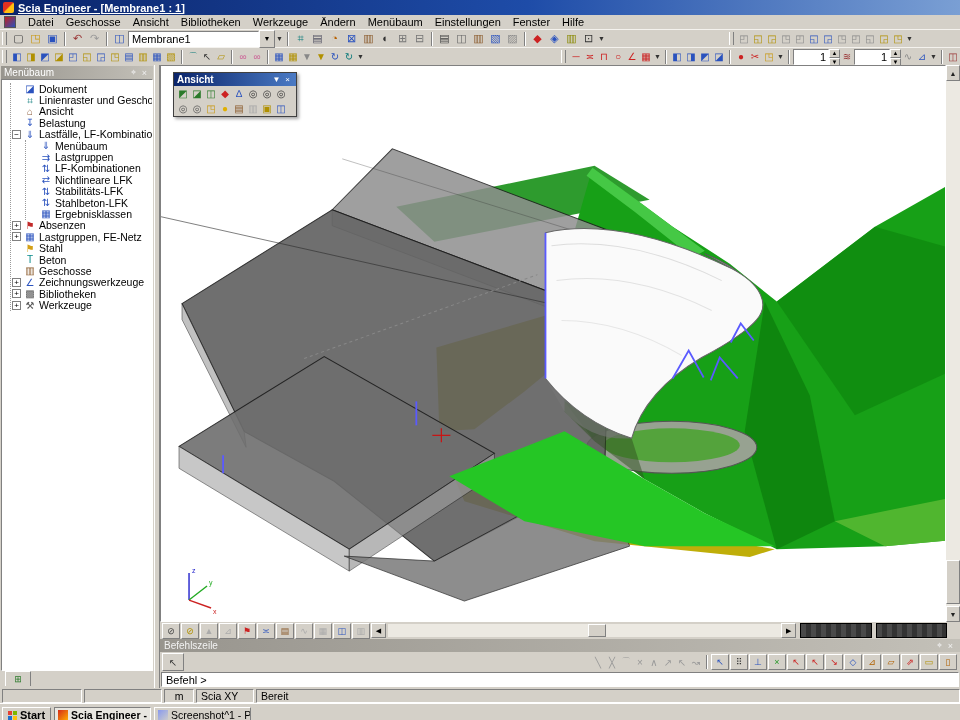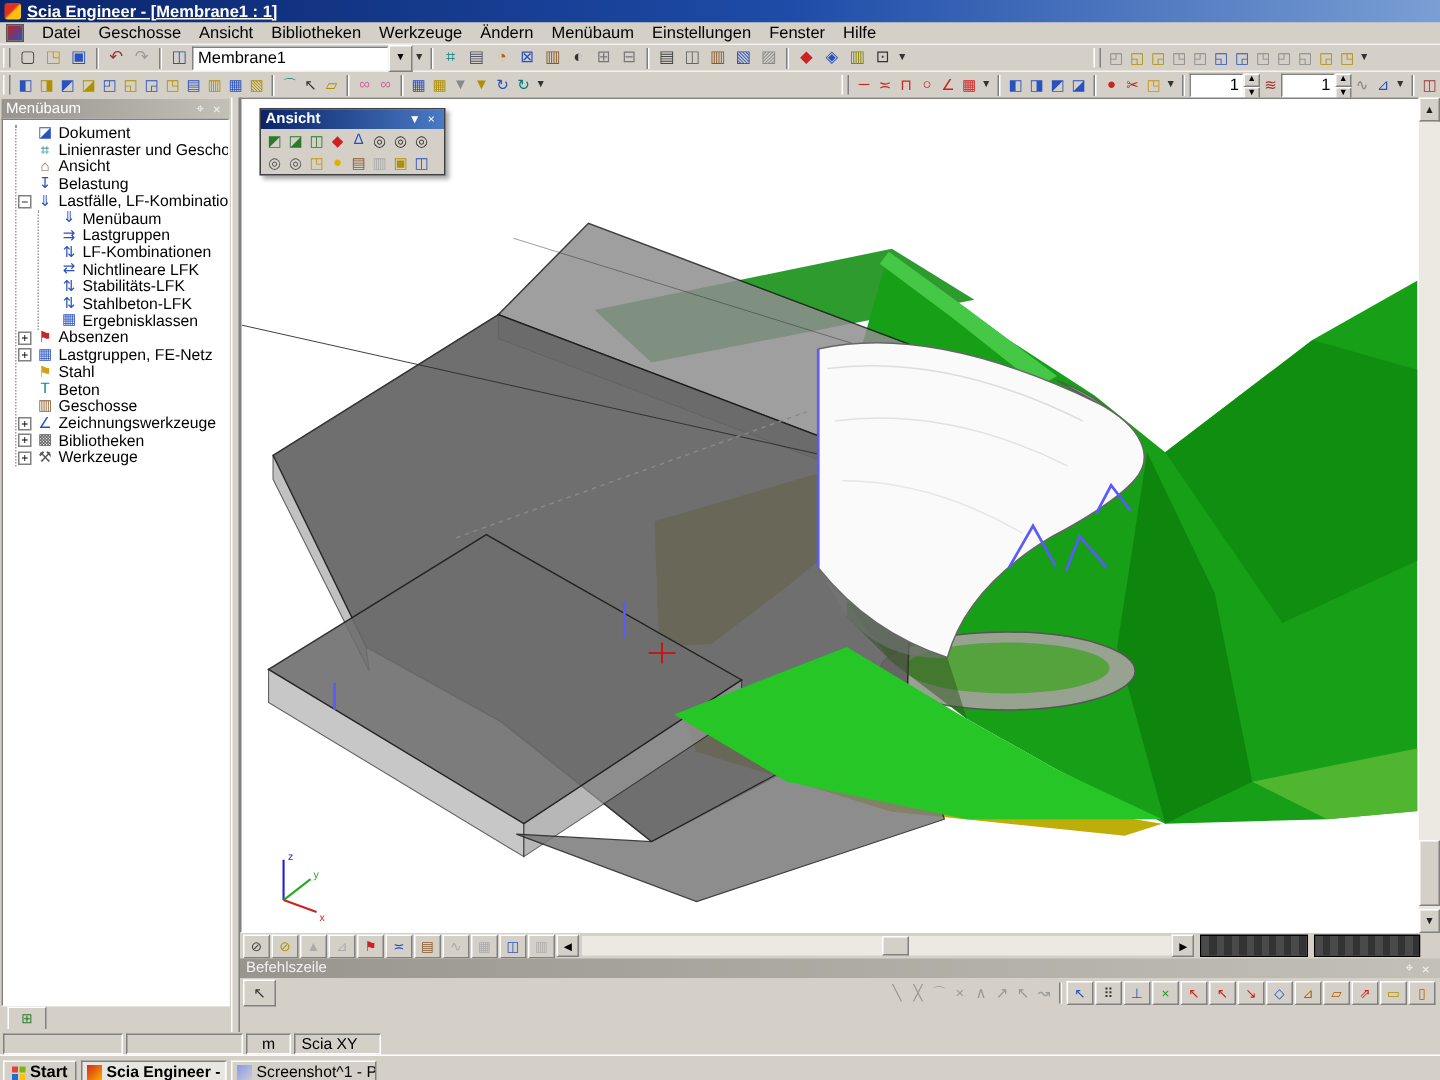--- a/index.html
+++ b/index.html
@@ -576,29 +576,33 @@
               <span class="bbtn" style="color: rgb(204, 34, 34);">↘</span>
               <span class="bbtn" style="color: rgb(42, 82, 190);">◇</span>
               <span class="bbtn" style="color: rgb(176, 96, 0);">⊿</span>
               <span class="bbtn" style="color: rgb(176, 96, 0);">▱</span>
               <span class="bbtn" style="color: rgb(204, 34, 34);">⇗</span>
               <span class="bbtn" style="color: rgb(176, 144, 0);">▭</span>
               <span class="bbtn" style="color: rgb(176, 96, 0);">▯</span>
             </span>
         </span>
       </div>
+      <div class="cmd-input">
+        <span>Befehl &gt;</span>
+      </div>
     </div>
   </div>
 </div>
 
 <div class="statusbar">
   <span class="st-cell" style="width:70px"></span>
   <span class="st-cell" style="width:68px"></span>
   <span class="st-cell" style="width:20px;justify-content:center">m</span>
   <span class="st-cell" style="width:48px">Scia XY</span>
+  <span class="st-cell" style="flex:1">Bereit</span>
 </div>
 
 <div class="taskbar">
   <button class="startbtn">
     <span class="flag">
       <i style="background:#e34234"></i>
         <i style="background:#7db700"></i>
       <i style="background:#1f6fd0"></i>
         <i style="background:#ffc20e"></i>
     </span>

